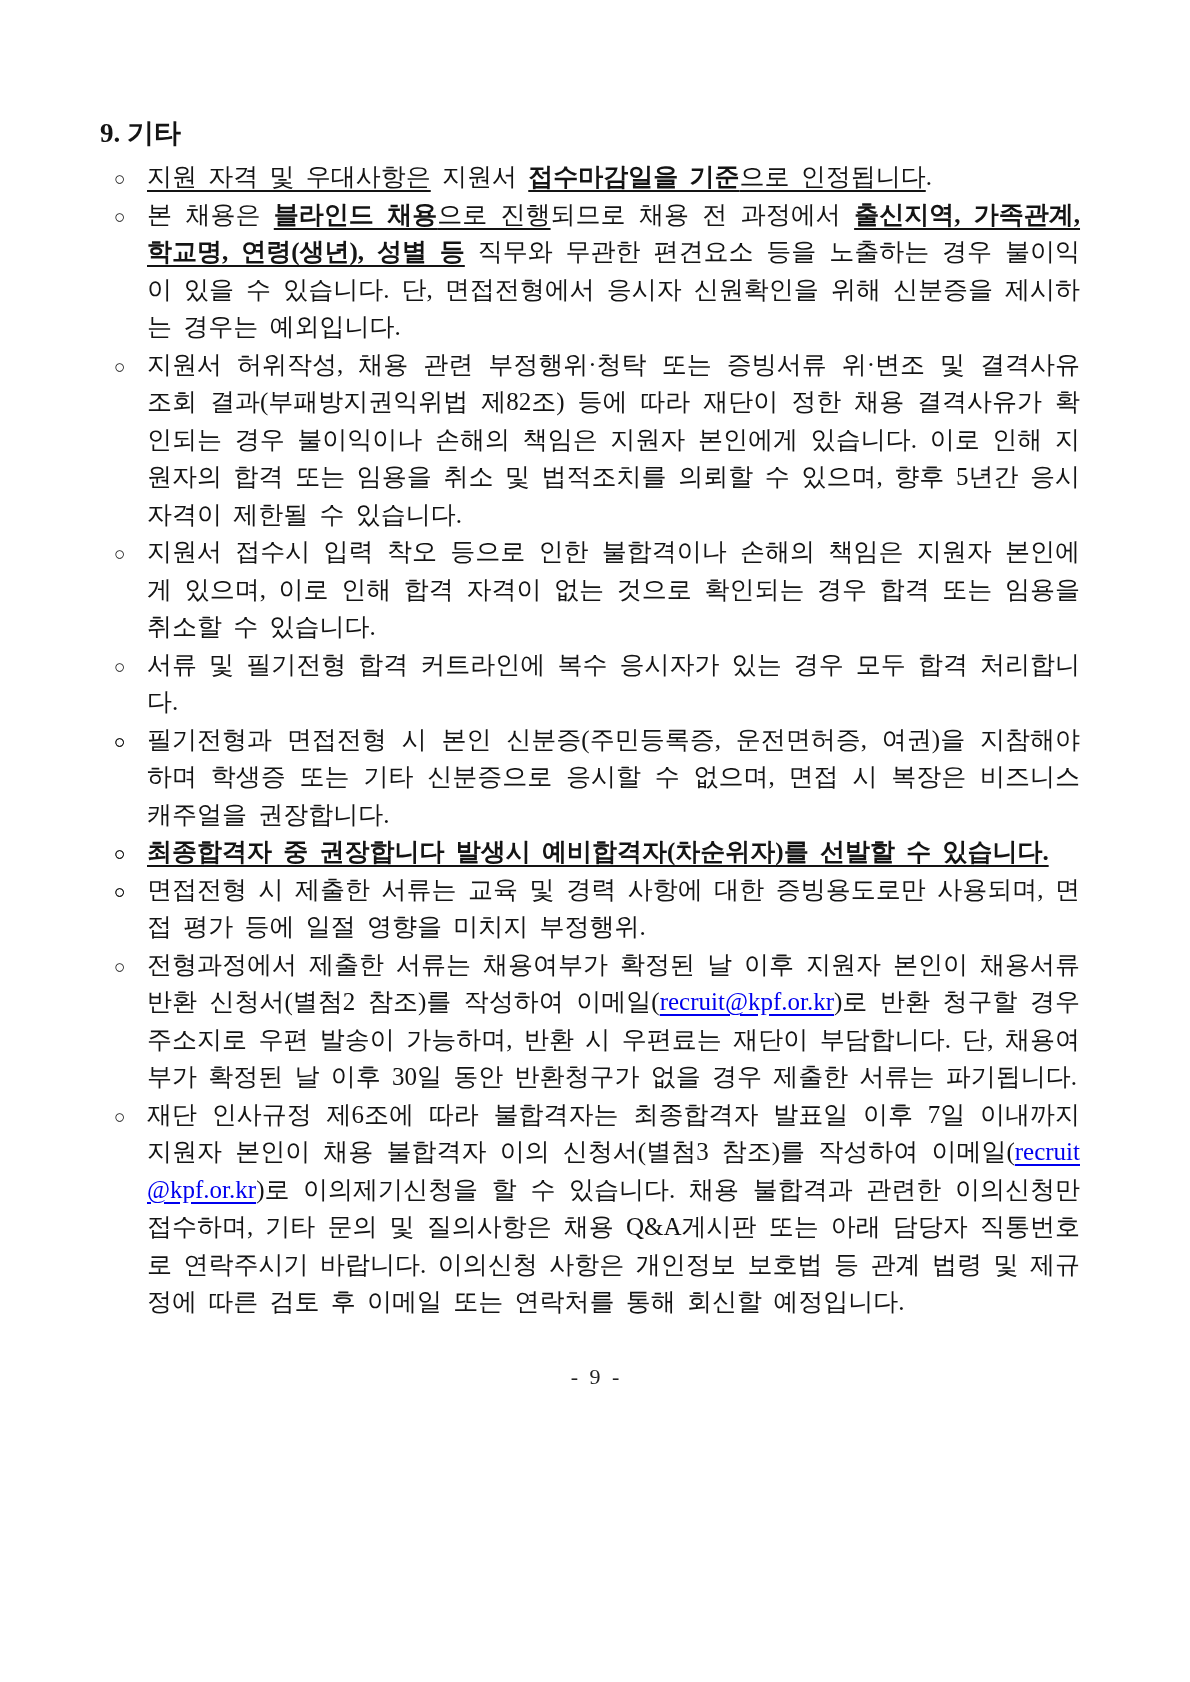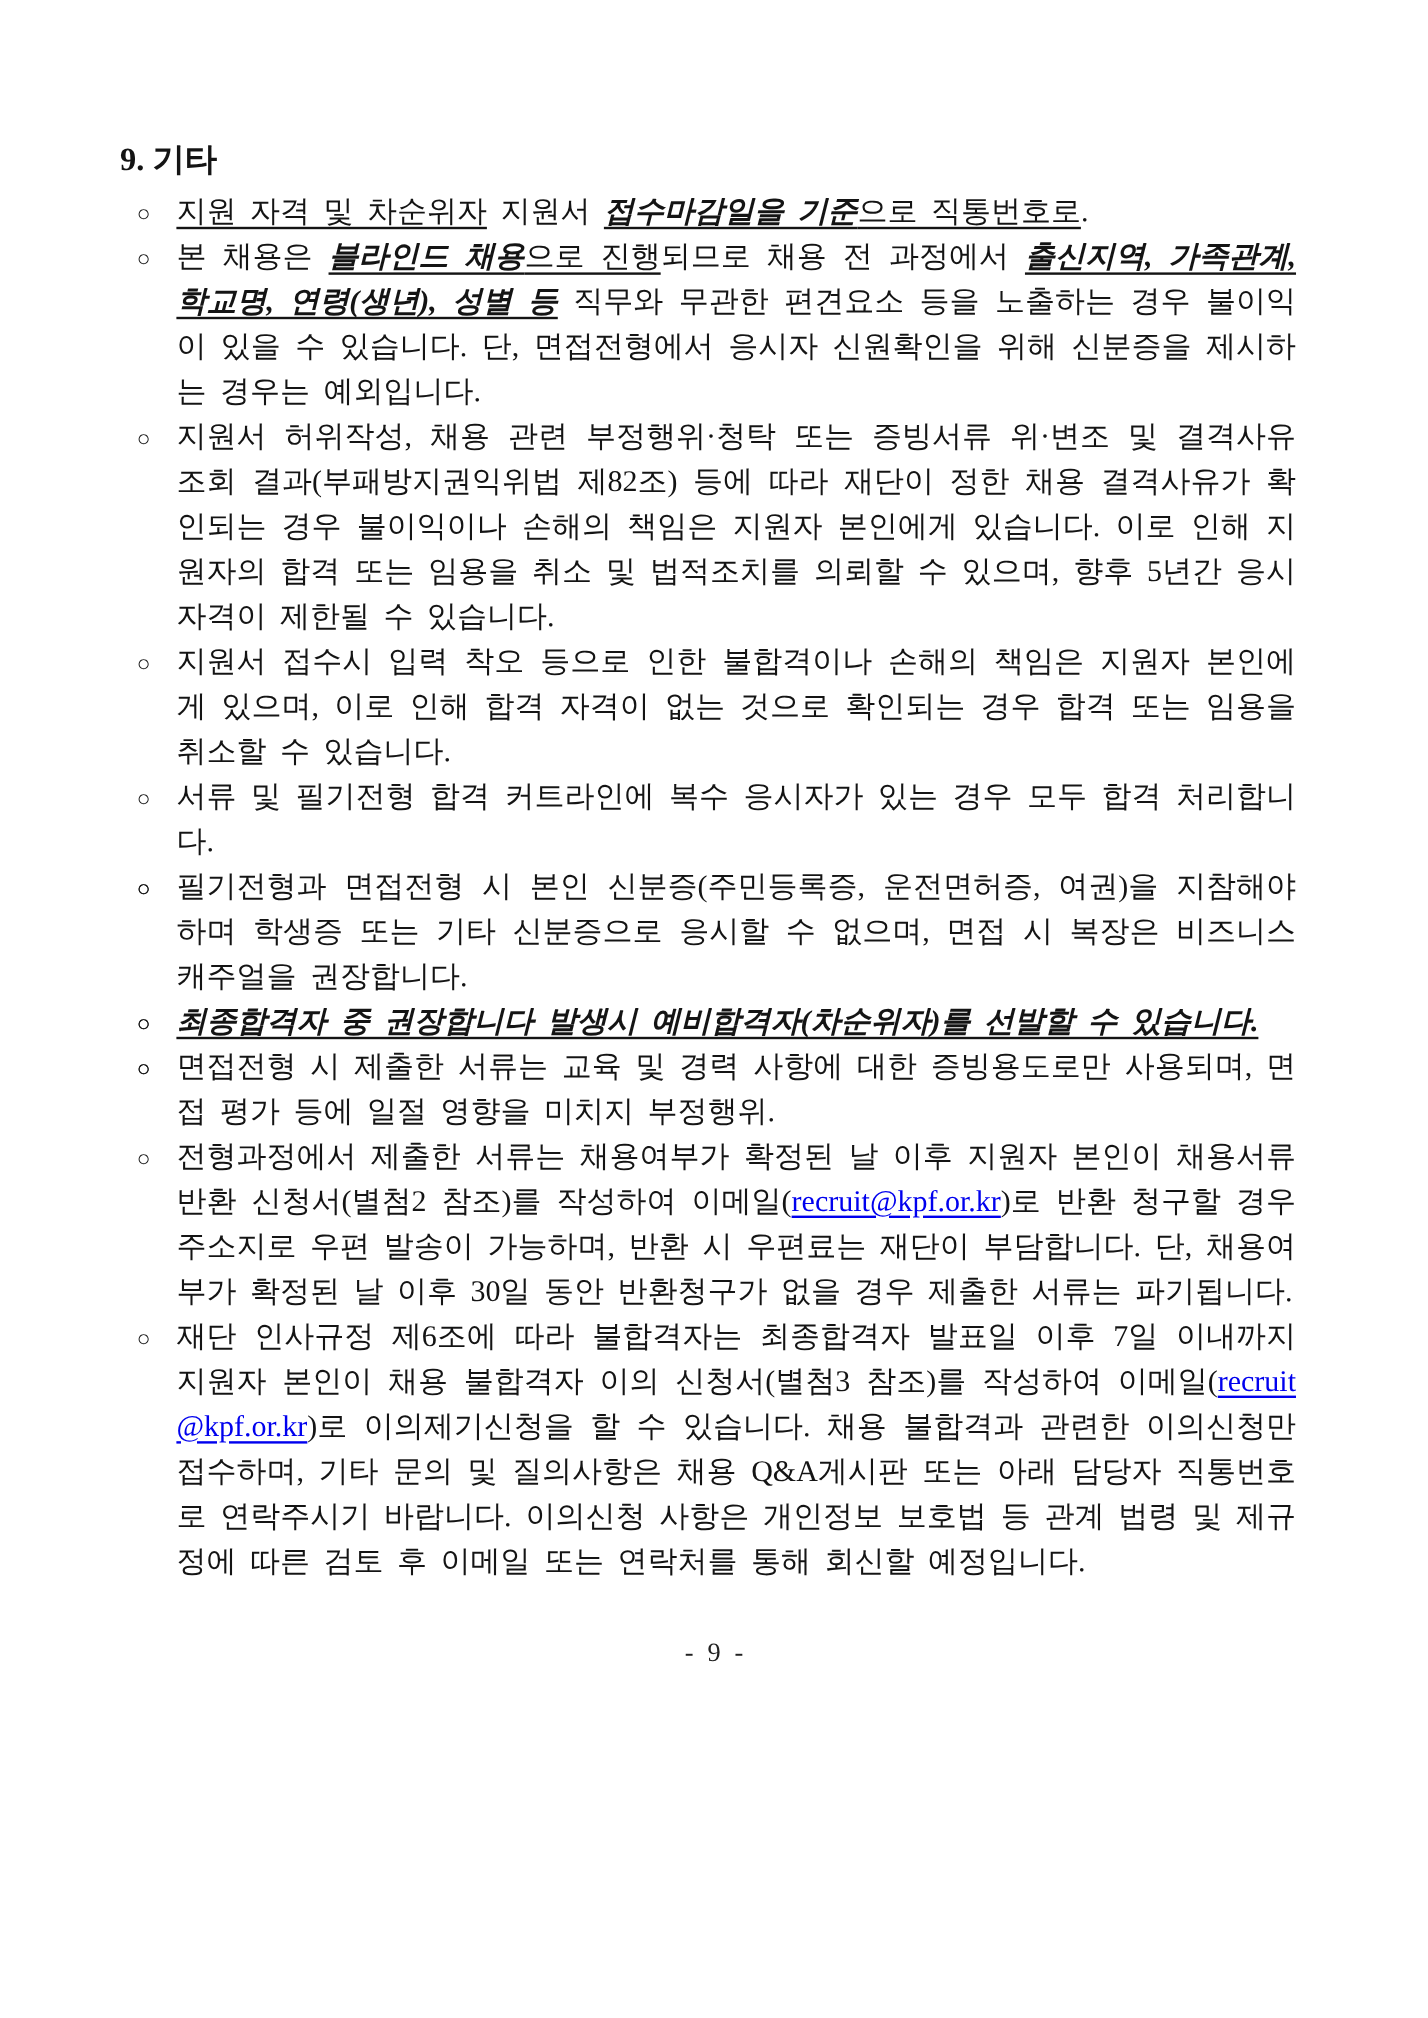--- a/index.html
+++ b/index.html
@@ -36,21 +36,21 @@
     line-height: 37.5px;
     text-align: justify;
     word-spacing: 5px;
   }
   .marker {
     position: absolute;
     left: 14px;
     top: 2px;
     font-size: 19px;
   }
-  .seg-b { font-weight: bold; font-style: italic; }
+  .seg-b { font-weight: bold; }
   .seg-u {
     text-decoration: underline;
     text-underline-offset: 5px;
     text-decoration-thickness: 1.5px;
   }
   a.seg-link {
     color: #0000EE;
     text-decoration: underline;
     text-underline-offset: 4px;
     cursor: pointer;
@@ -72,21 +72,21 @@
 
 <div class="page">
   <div class="content">
 
     <h1 class="heading">9. 기타</h1>
 
     <ul class="bullets">
 
       <li>
         <span class="marker">○</span>
-        <span class="seg seg-u">지원 자격 및 차순위자</span><span class="seg"> 지원서 </span><span class="seg seg-b seg-u">접수마감일을 기준</span><span class="seg seg-u">으로 직통번호로</span><span class="seg">.</span>
+        <span class="seg seg-u">지원 자격 및 우대사항은</span><span class="seg"> 지원서 </span><span class="seg seg-b seg-u">접수마감일을 기준</span><span class="seg seg-u">으로 인정됩니다</span><span class="seg">.</span>
       </li>
 
       <li>
         <span class="marker">○</span>
         <span class="seg">본 채용은 </span><span class="seg seg-b seg-u">블라인드 채용</span><span class="seg seg-u">으로 진행</span><span class="seg">되므로 채용 전 과정에서 </span><span class="seg seg-b seg-u">출신지역, 가족관계, 학교명, 연령(생년), 성별 등</span><span class="seg"> 직무와 무관한 편견요소 등을 노출하는 경우 불이익이 있을 수 있습니다. 단, 면접전형에서 응시자 신원확인을 위해 신분증을 제시하는 경우는 예외입니다.</span>
       </li>
 
       <li>
         <span class="marker">○</span>
         <span class="seg">지원서 허위작성, 채용 관련 부정행위·청탁 또는 증빙서류 위·변조 및 결격사유 조회 결과(부패방지권익위법 제82조) 등에 따라 재단이 정한 채용 결격사유가 확인되는 경우 불이익이나 손해의 책임은 지원자 본인에게 있습니다. 이로 인해 지원자의 합격 또는 임용을 취소 및 법적조치를 의뢰할 수 있으며, 향후 5년간 응시 자격이 제한될 수 있습니다.</span>

